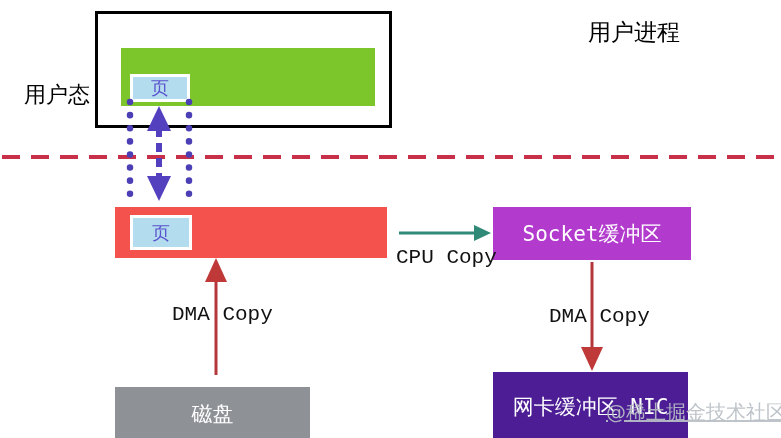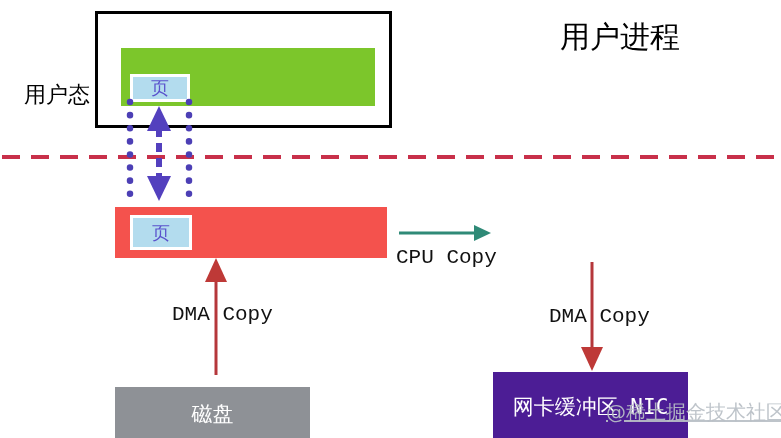--- a/index.html
+++ b/index.html
@@ -4,21 +4,21 @@
 <style>
   html,body{margin:0;padding:0;background:#fff;}
   #stage{
     position:relative;width:781px;height:438px;background:#ffffff;overflow:hidden;
     font-family:"DejaVu Sans",sans-serif;color:#111;
   }
   .box{position:absolute;box-sizing:border-box;display:flex;align-items:center;justify-content:center;}
 
   
   .user-process{left:95px;top:11px;width:297px;height:117px;background:#fff;border:3px solid #000;z-index:1;}
-  .user-process-title{position:absolute;top:17px;right:101px;font-size:30px;color:#000;z-index:3;}
+  .user-process-title{position:absolute;top:17px;right:101px;font-size:23px;color:#000;z-index:3;}
 
   
   .user-buffer{left:121px;top:48px;width:254px;height:58px;background:#7CC62B;z-index:1;}
   .user-buffer-label{position:absolute;left:195px;top:62px;font-size:27px;color:#fff;z-index:3;}
 
   
   .page-chip{box-sizing:border-box;border:3px solid #fff;background:#B3DCEE;display:flex;align-items:center;justify-content:center;
              color:#5A52CC;font-size:18px;z-index:2;position:absolute;}
   .page-user{left:130px;top:74px;width:60px;height:28px;}
   .page-kernel{left:130px;top:215px;width:62px;height:35px;}
@@ -58,20 +58,21 @@
 
   <div class="box user-process"></div>
   <div class="user-process-title">用户进程</div>
 
   <div class="box user-buffer"></div>
   <div class="page-chip page-user">页</div>
 
   <div class="box page-cache"></div>
   <div class="page-chip page-kernel">页</div>
 
+  <div class="box socket-buffer">Socket缓冲区</div>
   <div class="box nic-buffer">网卡缓冲区 NIC</div>
   <div class="box disk">磁盘</div>
 
   <div class="side-label user-mode">用户态</div>
 
   <svg class="connectors" viewBox="0 0 781 438">
 
     <line x1="2" y1="157" x2="781" y2="157" stroke="#C8304A" stroke-width="4" stroke-dasharray="18 11"></line>
 
     <line x1="130" y1="102" x2="130" y2="206" stroke="#4C3FB5" stroke-width="6.5" stroke-dasharray="0.1 13" stroke-linecap="round"></line>

